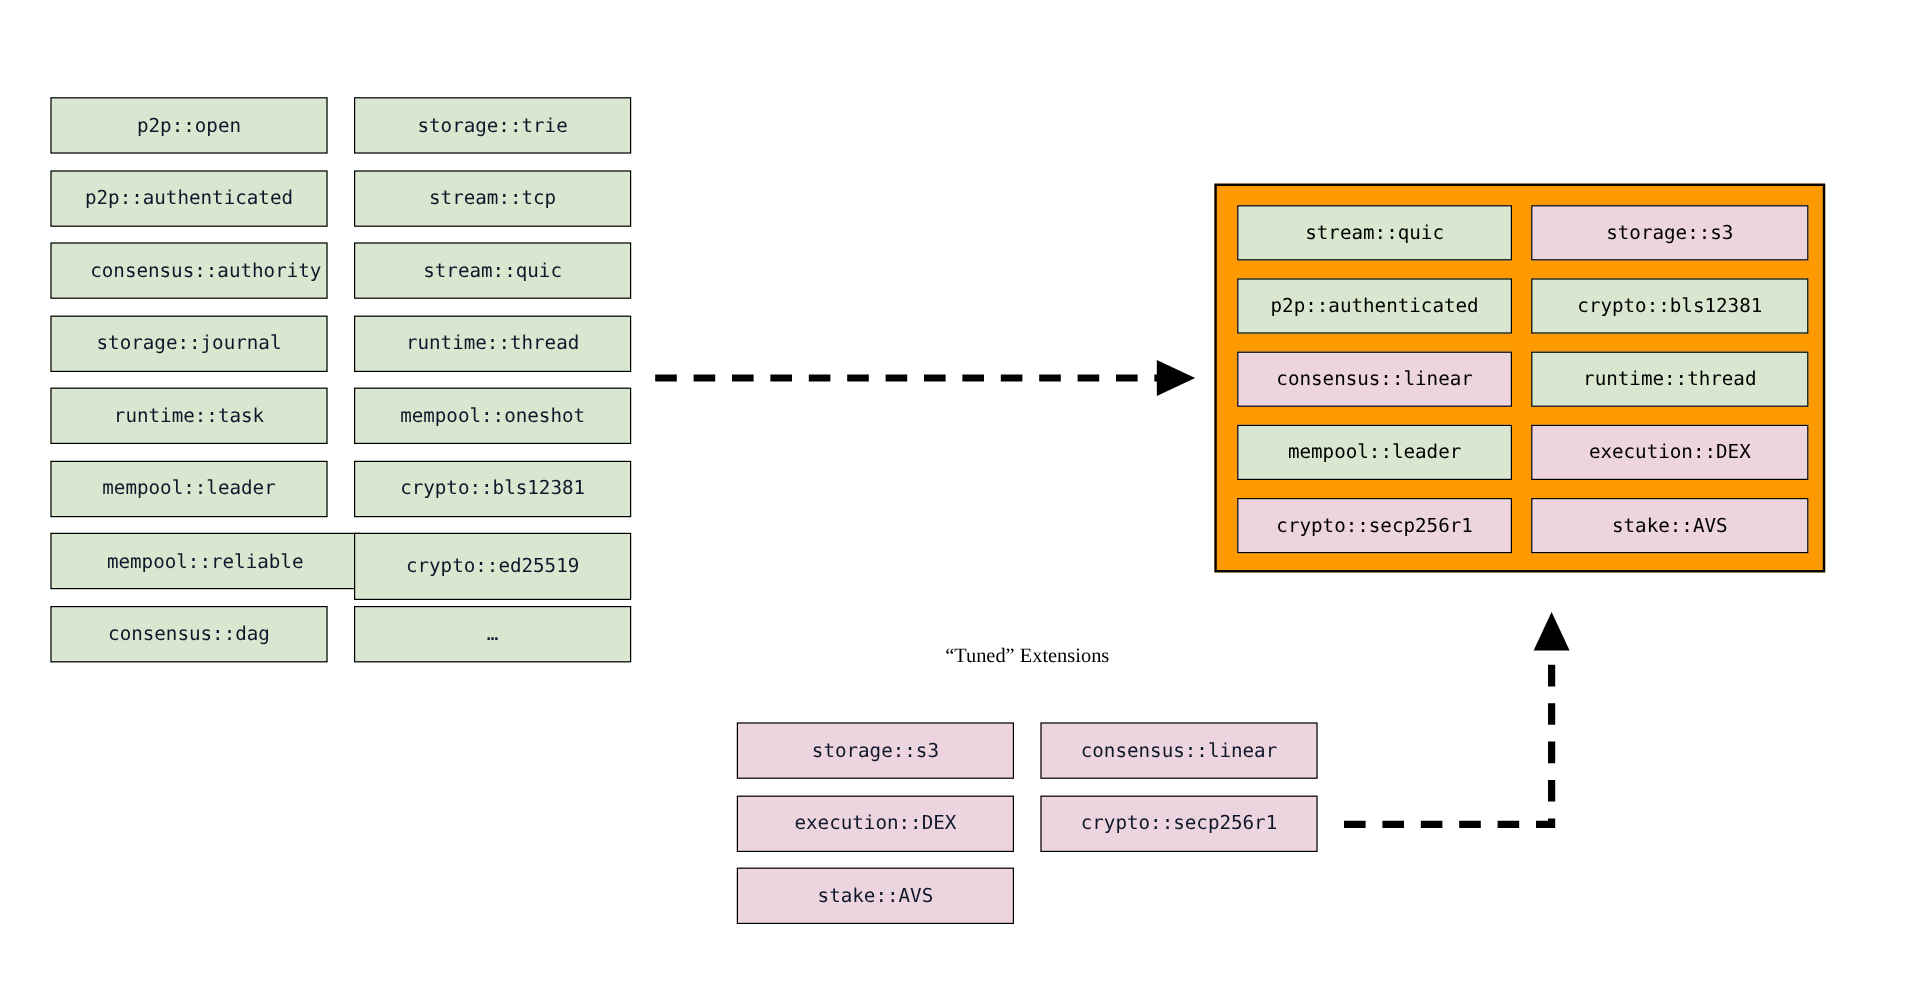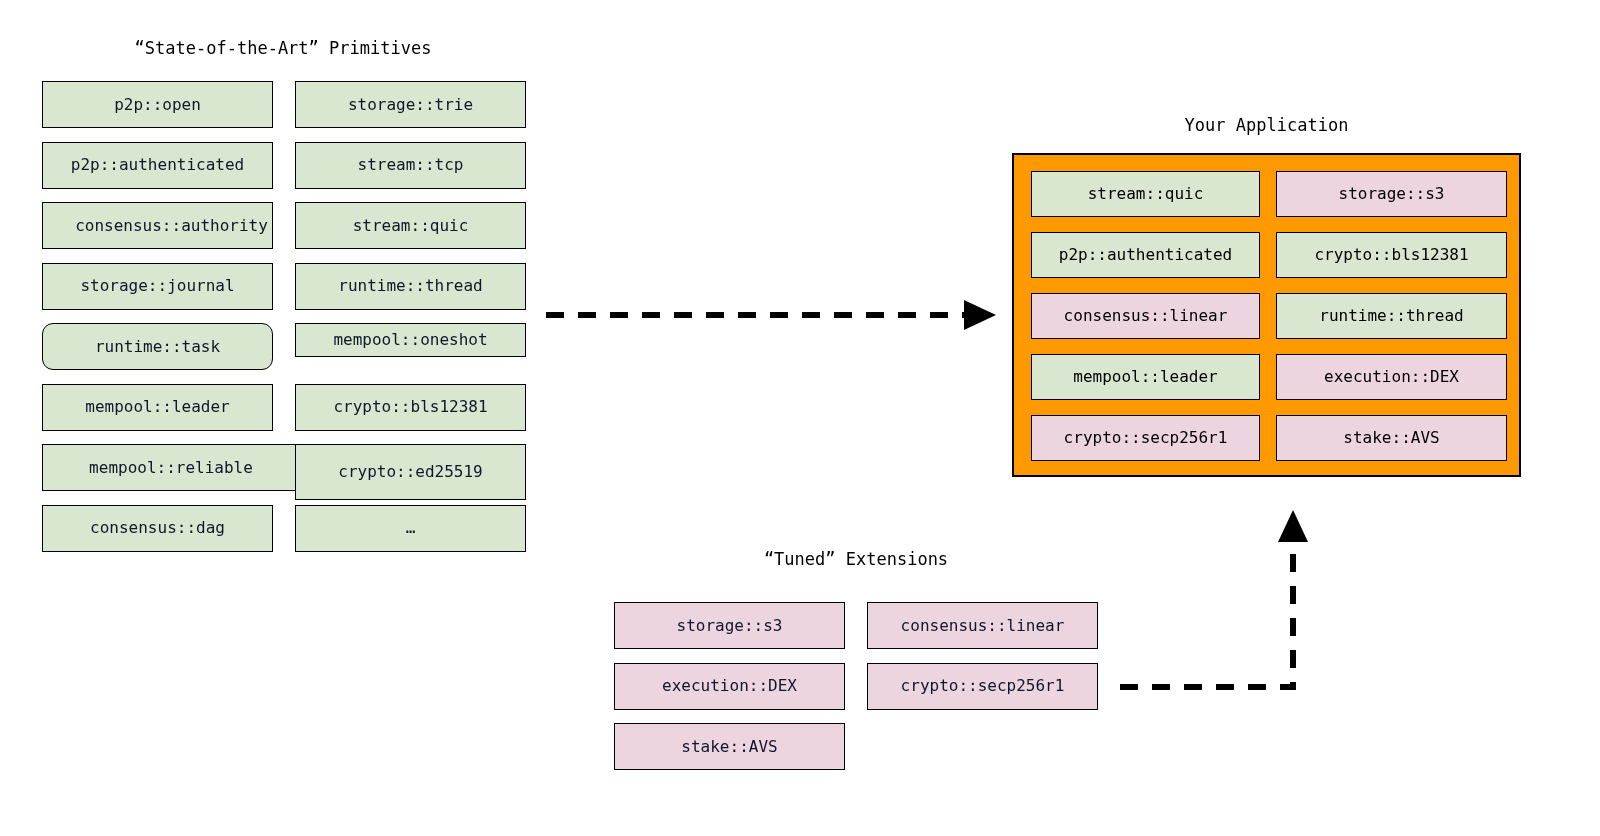--- a/index.html
+++ b/index.html
@@ -71,36 +71,35 @@
     width: 1600px;
     height: 836px;
     pointer-events: none;
   }
 </style>
 </head>
 <body>
 
 <div id="canvas">
 
-  <div class="section-title" id="primitives-title" style="left:42px; top:38px; width:482px;">“State-of-the-Art” Primitives</div>
 
   <div id="primitives-col-left">
       <div class="box green" style="left: 42px; top: 81px; width: 231px; height: 47px;">
         <span>p2p::open</span>
       </div>
       <div class="box green" style="left: 42px; top: 141.5px; width: 231px; height: 47px;">
         <span>p2p::authenticated</span>
       </div>
       <div class="box green" style="left: 42px; top: 202px; width: 231px; height: 47px; padding-left: 28px;">
         <span>consensus::authority</span>
       </div>
       <div class="box green" style="left: 42px; top: 262.5px; width: 231px; height: 47px;">
         <span>storage::journal</span>
       </div>
-      <div class="box green" style="left: 42px; top: 323px; width: 231px; height: 47px; border-radius: 11px;">
+      <div class="box green" style="left: 42px; top: 323px; width: 231px; height: 47px;">
         <span>runtime::task</span>
       </div>
       <div class="box green" style="left: 42px; top: 383.5px; width: 231px; height: 47px;">
         <span>mempool::leader</span>
       </div>
       <div class="box green" style="left: 42px; top: 444px; width: 258px; height: 47px;">
         <span>mempool::reliable</span>
       </div>
       <div class="box green" style="left: 42px; top: 504.5px; width: 231px; height: 47px;">
         <span>consensus::dag</span>
@@ -112,35 +111,34 @@
       </div>
       <div class="box green" style="left: 295px; top: 141.5px; width: 231px; height: 47px;">
         <span>stream::tcp</span>
       </div>
       <div class="box green" style="left: 295px; top: 202px; width: 231px; height: 47px;">
         <span>stream::quic</span>
       </div>
       <div class="box green" style="left: 295px; top: 262.5px; width: 231px; height: 47px;">
         <span>runtime::thread</span>
       </div>
-      <div class="box green" style="left: 295px; top: 323px; width: 231px; height: 34px;">
+      <div class="box green" style="left: 295px; top: 323px; width: 231px; height: 47px;">
         <span>mempool::oneshot</span>
       </div>
       <div class="box green" style="left: 295px; top: 383.5px; width: 231px; height: 47px;">
         <span>crypto::bls12381</span>
       </div>
       <div class="box green" style="left: 295px; top: 444px; width: 231px; height: 56px;">
         <span>crypto::ed25519</span>
       </div>
       <div class="box green" style="left: 295px; top: 504.5px; width: 231px; height: 47px;">
         <span>…</span>
       </div>
     </div>
 
-  <div class="section-title" id="application-title" style="left:1012px; top:115px; width:509px;">Your Application</div>
 
   <div id="app-panel" style="left:1012px; top:153px; width:509px; height:324px;">
   </div>
   <div id="application-col-left">
       <div class="inner-box green" style="left: 1031px; top: 171px; width: 229px; height: 46px;">
         <span>stream::quic</span>
       </div>
       <div class="inner-box green" style="left: 1031px; top: 232px; width: 229px; height: 46px;">
         <span>p2p::authenticated</span>
       </div>
@@ -165,21 +163,21 @@
         <span>runtime::thread</span>
       </div>
       <div class="inner-box pink" style="left: 1276px; top: 354px; width: 231px; height: 46px;">
         <span>execution::DEX</span>
       </div>
       <div class="inner-box pink" style="left: 1276px; top: 415px; width: 231px; height: 46px;">
         <span>stake::AVS</span>
       </div>
     </div>
 
-  <div class="section-title" id="extensions-title" style="left:614px; top:549px; width:484px;">“Tuned” Extensions</div>
+  <div class="section-title" id="extensions-title" style="left:614px; top:537px; width:484px;font-family:Liberation Serif, serif;">“Tuned” Extensions</div>
 
   <div id="extensions-col-left">
       <div class="box pink" style="left: 614px; top: 602px; width: 231px; height: 47px;">
         <span>storage::s3</span>
       </div>
       <div class="box pink" style="left: 614px; top: 662.5px; width: 231px; height: 47px;">
         <span>execution::DEX</span>
       </div>
       <div class="box pink" style="left: 614px; top: 723px; width: 231px; height: 47px;">
         <span>stake::AVS</span>

